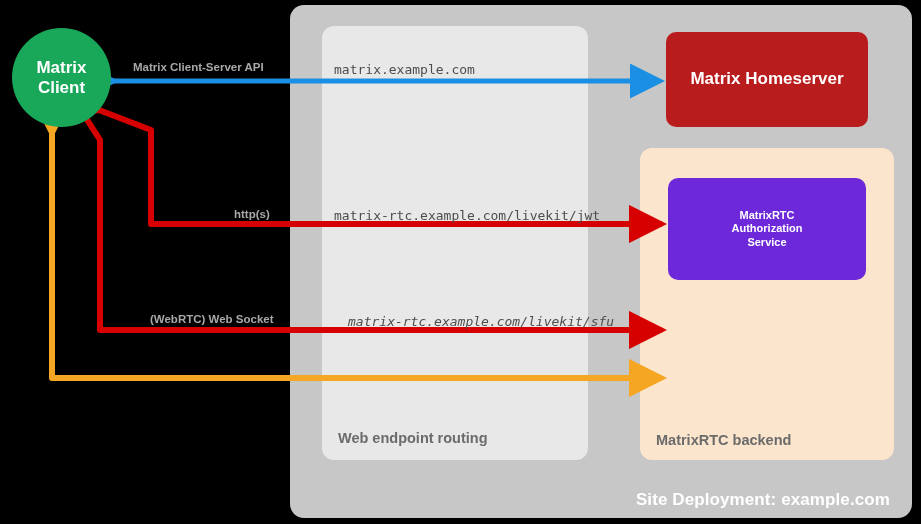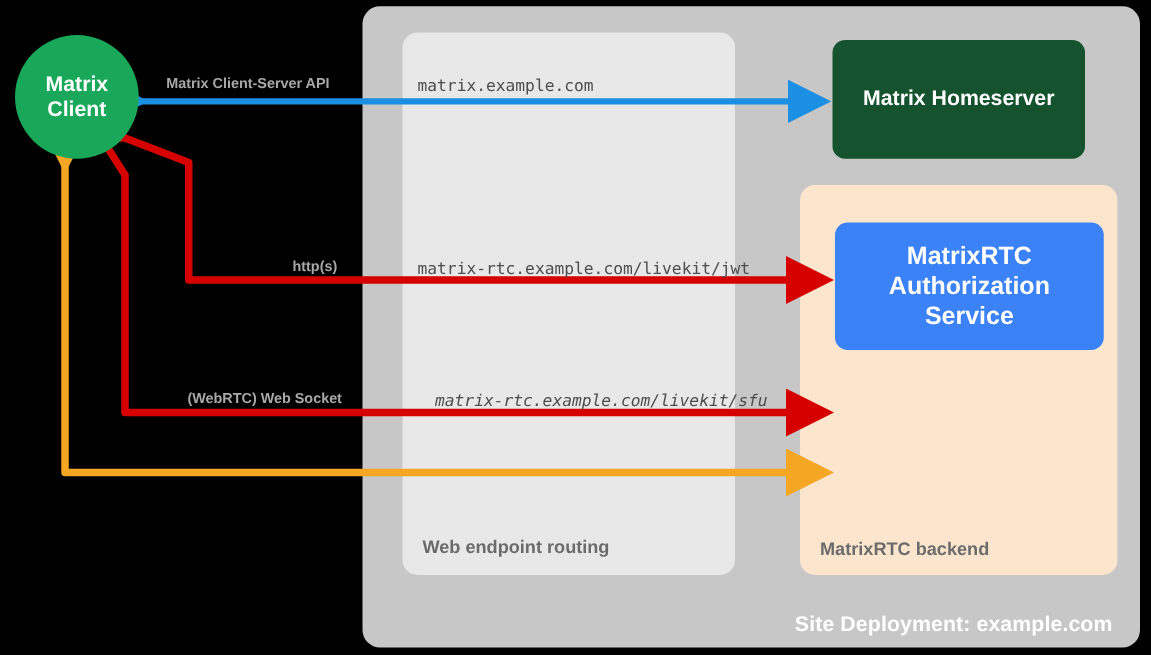--- a/index.html
+++ b/index.html
@@ -44,22 +44,22 @@
     background: #19a85a; border-radius: 50%;
     display: flex; flex-direction: column; align-items: center; justify-content: center;
     color: #ffffff; font-size: 17px; font-weight: bold; line-height: 1.15;
   }
   .box-node {
     position: absolute; border-radius: 10px;
     display: flex; align-items: center; justify-content: center;
     text-align: center; color: #ffffff; font-weight: bold;
     line-height: 1.2;
   }
-  .homeserver { left: 666px; top: 32px; width: 202px; height: 95px; background: #14532d; font-size: 17px; }
-  .authservice { left: 668px; top: 178px; width: 215px; height: 102px; background: #3b82f6; font-size: 20px; }
+  .homeserver { left: 666px; top: 32px; width: 202px; height: 95px; background: #b91c1c; font-size: 17px; }
+  .authservice { left: 668px; top: 178px; width: 198px; height: 102px; background: #6d28d9; font-size: 11px; }
   .sfu { left: 668px; top: 308px; width: 198px; height: 102px; background: #f9a63f; font-size: 17px; }
 
   
   .endpoint {
     position: absolute; color: #4d4d4d;
     font-family: "DejaVu Sans Mono", monospace; font-size: 13px; white-space: nowrap;
   }
   .ep-matrix { left: 334px; top: 62px; }
   .ep-jwt    { left: 334px; top: 208px; }
   .ep-sfu    { left: 348px; top: 314px; font-style: italic; }

